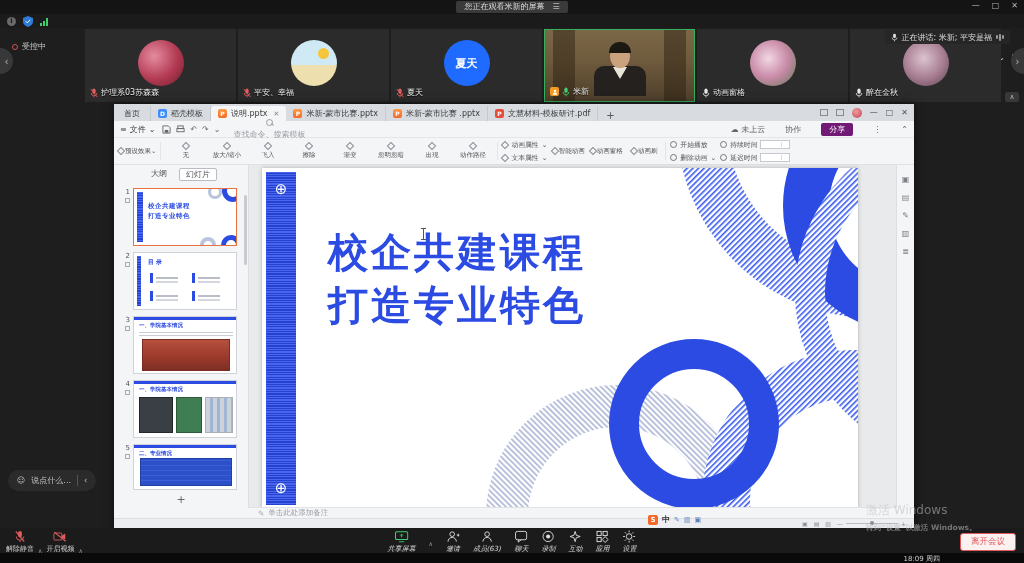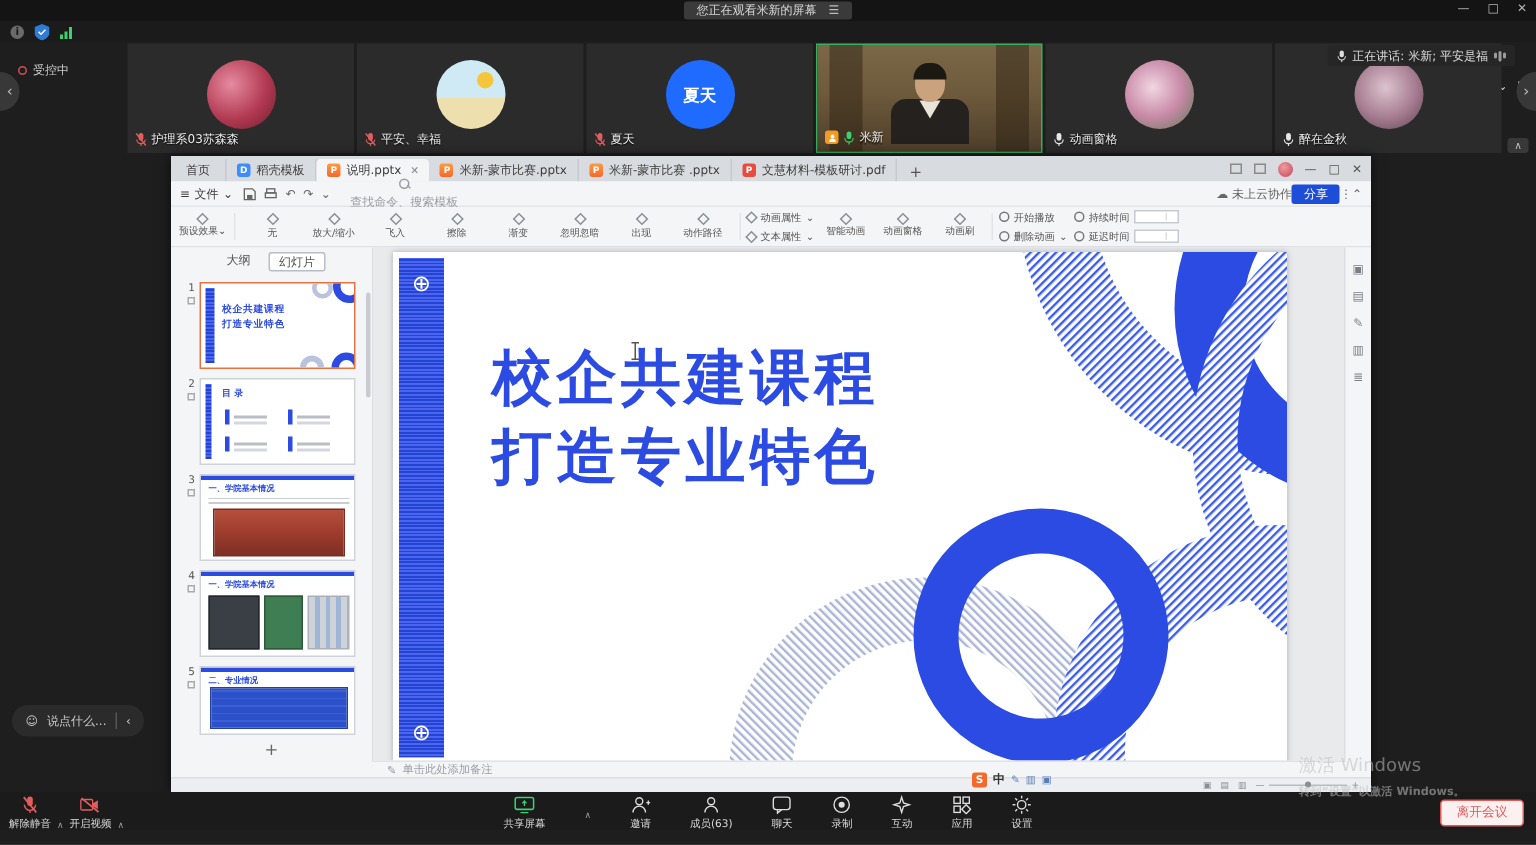--- a/index.html
+++ b/index.html
@@ -85,27 +85,27 @@
   .wps-menu{position:absolute;left:0;top:17px;right:0;height:17px;display:flex;align-items:center;
             padding:0 6px;gap:7px;background:#f4f5f7;border-bottom:1px solid #e4e6ea;}
   .filebtn{display:flex;align-items:center;gap:3px;color:#3c3c3c;}
   .qicons{display:flex;align-items:center;gap:5px;color:#666;}
   .menu-tabs{display:flex;align-items:center;gap:9px;color:#3e3e3e;}
   .menu-tabs .sel{background:#fb5b2d;color:#fff;padding:1px 7px;border-radius:8px;}
   .searchbox{display:flex;align-items:center;gap:3px;color:#9a9da3;margin-left:6px;flex-direction:column;}
   .mag{position:relative;width:7px;height:7px;}
   .mag:before{content:"";position:absolute;left:0;top:0;width:5px;height:5px;border:1px solid #9a9da3;border-radius:50%;}
   .mag:after{content:"";position:absolute;left:5px;top:5px;width:3px;height:1px;background:#9a9da3;transform:rotate(45deg);}
-  .menu-right{margin-left:auto;display:flex;align-items:center;gap:0;color:#666;}
-  .sharebtn{background:#1d4ed8;color:#fff;padding:1px 8px;border-radius:2px;}
+  .menu-right{margin-left:auto;display:flex;align-items:center;gap:20px;color:#666;}
+  .sharebtn{background:#701a75;color:#fff;padding:1px 8px;border-radius:2px;}
 
   .ribbon{position:absolute;left:0;top:34px;right:0;height:27px;background:#f4f5f7;border-bottom:1px solid #dfe1e5;
           display:flex;align-items:stretch;padding:2px 4px;gap:4px;}
   .rb-sep{width:1px;background:#e2e4e8;margin:2px 0;}
-  .rb-big{display:flex;flex-direction:column;align-items:center;justify-content:center;gap:1px;color:#555;font-size:6.5px;min-width:34px;}
+  .rb-big{display:flex;flex-direction:row;align-items:center;justify-content:center;gap:1px;color:#555;font-size:6.5px;min-width:34px;}
   .diam{width:6px;height:6px;border:1px solid #8a8f96;transform:rotate(45deg);}
   .gallery{display:flex;}
   .g-item{width:41px;display:flex;flex-direction:column;align-items:center;justify-content:center;gap:2px;font-size:6.5px;color:#555;}
   .rb-stack{display:flex;flex-direction:column;justify-content:center;gap:3px;font-size:6.8px;color:#555;}
   .rb-row{display:flex;align-items:center;gap:3px;white-space:nowrap;}
   .spin{width:30px;height:9px;border:1px solid #c6c9ce;background:#fff;position:relative;}
   .spin:after{content:"";position:absolute;right:1px;top:1px;bottom:1px;width:6px;border-left:1px solid #dcdee2;}
   .circ-ico{width:7px;height:7px;border:1px solid #777;border-radius:50%;display:inline-block;}
 
   .panel{position:absolute;left:0;top:61px;bottom:20px;width:135px;background:#f4f5f7;border-right:1px solid #dcdee2;}
@@ -162,21 +162,21 @@
   .ime .logo{width:10px;height:10px;border-radius:2px;background:#f4692a;color:#fff;font-size:7px;font-weight:bold;
              text-align:center;line-height:10px;}
   .ime .zh{color:#333;font-weight:bold;}
   .ime .ic{color:#5a7fb5;font-size:7px;}
 
   
   .bbar{position:absolute;left:0;top:528px;width:1024px;height:25px;background:#1b1b1b;}
   .bb-item{display:flex;flex-direction:column;align-items:center;gap:1px;color:#d8d8d8;font-size:7px;}
   .bb-left{position:absolute;left:6px;top:2px;display:flex;gap:4px;align-items:flex-end;}
   .bb-caret{color:#9a9a9a;font-size:6px;margin-top:2px;}
-  .bb-center{position:absolute;left:50%;top:2px;transform:translateX(-50%);display:flex;gap:26px;align-items:center;}
+  .bb-center{position:absolute;left:50%;top:2px;transform:translateX(-50%);display:flex;gap:13px;align-items:center;font-style:italic;}
   .leave-btn{position:absolute;right:8px;top:5px;border:1px solid #e05a5a;color:#e05a5a;background:#fbf1f1;
              font-size:8.5px;padding:2px 10px;border-radius:3px;}
   .taskbar{position:absolute;left:0;top:553px;width:1024px;height:10px;background:#0a0a0a;}
   .clock{position:absolute;right:84px;top:1px;font-size:7px;color:#cfcfcf;}
 
   .chat-bubble{position:absolute;left:8px;top:470px;height:21px;background:rgba(45,45,45,.92);border-radius:11px;
                display:flex;align-items:center;gap:6px;padding:0 9px;font-size:8px;color:#c9c9c9;z-index:30;}
   .chat-bubble .sep{width:1px;height:11px;background:#555;}
 
   .watermark{position:absolute;left:866px;top:502px;z-index:40;color:rgba(190,190,190,.55);pointer-events:none;}
@@ -772,14 +772,17 @@
               <line x1="10.2" y1="3.8" x2="11.6" y2="2.4"></line>
             </g>
         </svg>
         <span>设置</span>
       </div>
     </div>
 
     <div class="leave-btn">离开会议</div>
   </div>
 
+  <div class="taskbar">
+    <span class="clock">18:09 周四</span>
+  </div>
 
 </div>
 
 </body></html>

